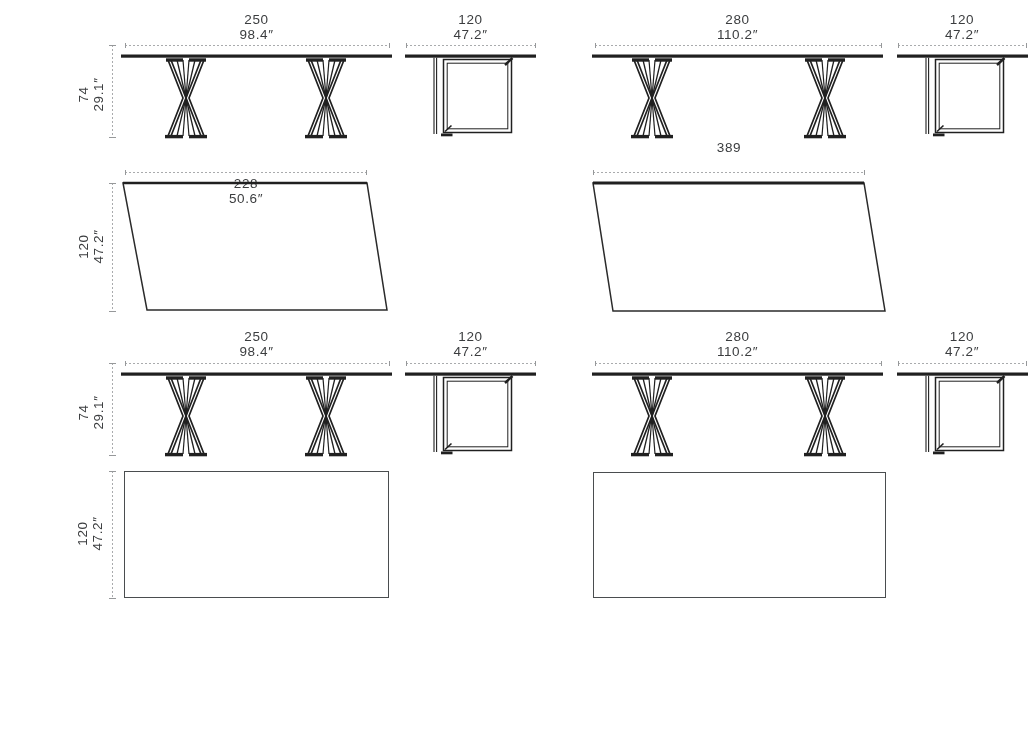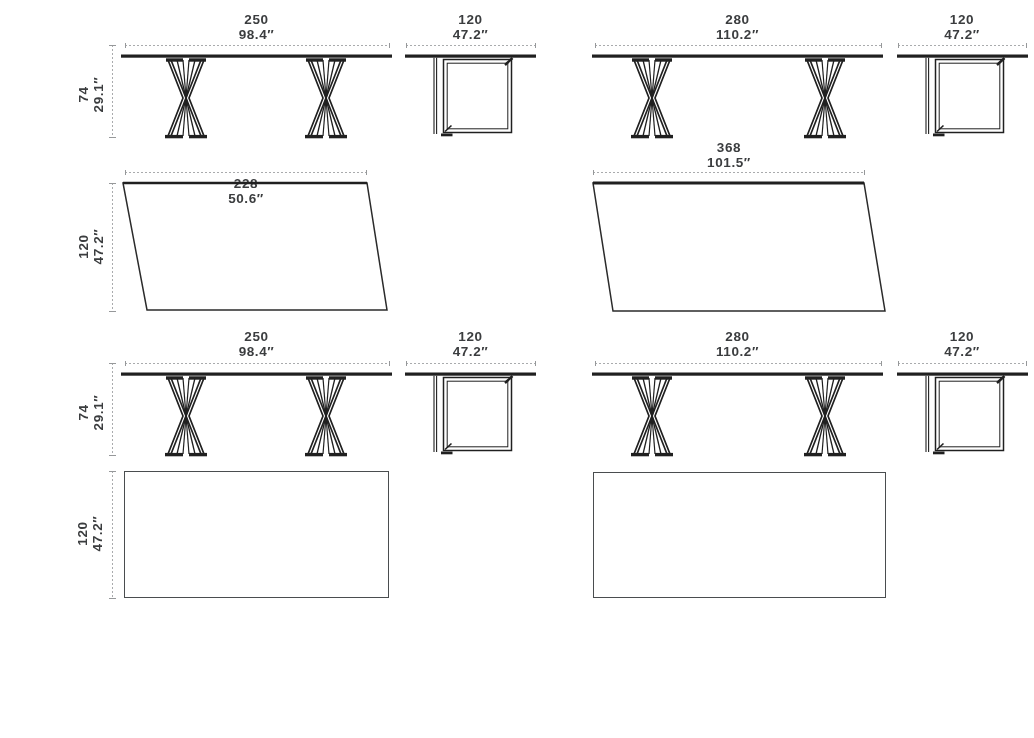--- a/index.html
+++ b/index.html
@@ -1,18 +1,18 @@
 <!DOCTYPE html>
 <html><head>
 <meta charset="utf-8">
 <style>
   html,body{margin:0;padding:0;background:#ffffff;}
   .canvas{
     position:relative;width:1034px;height:738px;background:#ffffff;
-    font-family:"Liberation Sans",sans-serif;color:#3b3d3f;overflow:hidden;font-weight:bold;
+    font-family:"Liberation Sans",sans-serif;color:#3b3d3f;overflow:hidden;
   }
   .abs{position:absolute;}
   .hlabel{position:absolute;text-align:center;font-size:13.5px;line-height:15px;letter-spacing:.6px;}
   .hlabel .cm,.hlabel .inch{white-space:nowrap;}
   .vlabel{
     position:absolute;width:70px;text-align:center;font-size:13.5px;line-height:14.5px;
     letter-spacing:.6px;transform:rotate(-90deg);transform-origin:center center;
   }
   .hdim{position:absolute;height:1px;background:repeating-linear-gradient(90deg,#a9abad 0 2px,transparent 2px 4px);}
   .hdim::before,.hdim::after{content:"";position:absolute;width:1px;height:5px;top:-2px;background:#96989a;}
@@ -114,22 +114,21 @@
     <polygon points="3,3 247,3 267,130 27,130" fill="none" stroke="#2b2b2b" stroke-width="1.5"></polygon>
     <line x1="3" y1="3" x2="247" y2="3" stroke="#202020" stroke-width="2.6"></line>
   </svg>
   <div class="vdim" style="left:112px;top:183px;height:129px;"></div>
   <div class="vlabel" style="left:56px;top:232px;">
     <div class="cm">120</div>
     <div class="inch">47.2″</div>
   </div>
 
   <div class="hlabel" style="left:593px;top:140px;width:272px;">
-    <div class="cm">368</div>
-    <div class="inch">101.5″</div>
+    <div class="cm">389</div>
   </div>
   <div class="hdim" style="left:593px;top:172px;width:272px;"></div>
   <svg class="abs" style="left:588px;top:180px;" width="302" height="138">
     <polygon points="5,3 276,3 297,131 25,131" fill="none" stroke="#2b2b2b" stroke-width="1.5"></polygon>
     <line x1="5" y1="3" x2="276" y2="3" stroke="#202020" stroke-width="3"></line>
   </svg>
 
   <div class="hlabel" style="left:122px;top:329px;width:269px;">
     <div class="cm">250</div>
     <div class="inch">98.4″</div>

